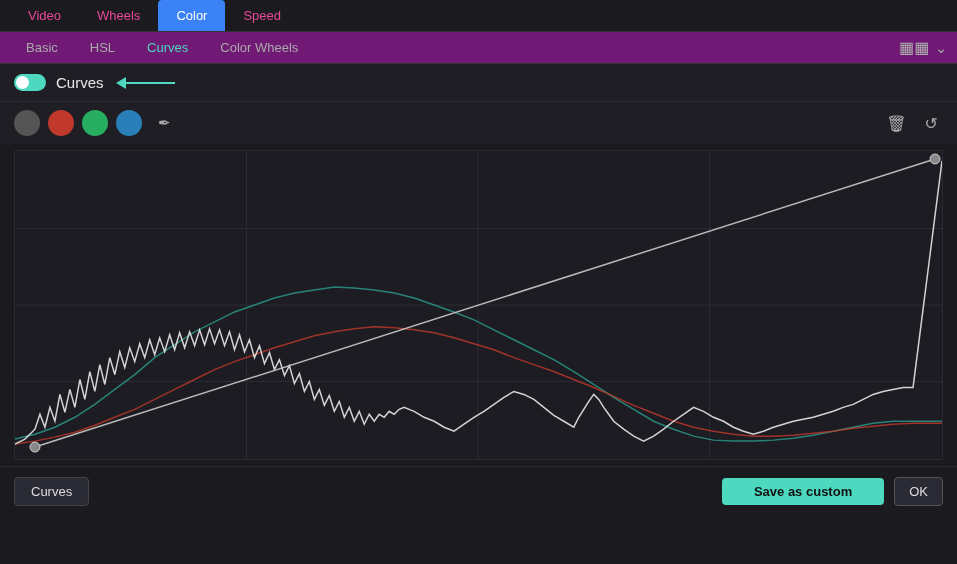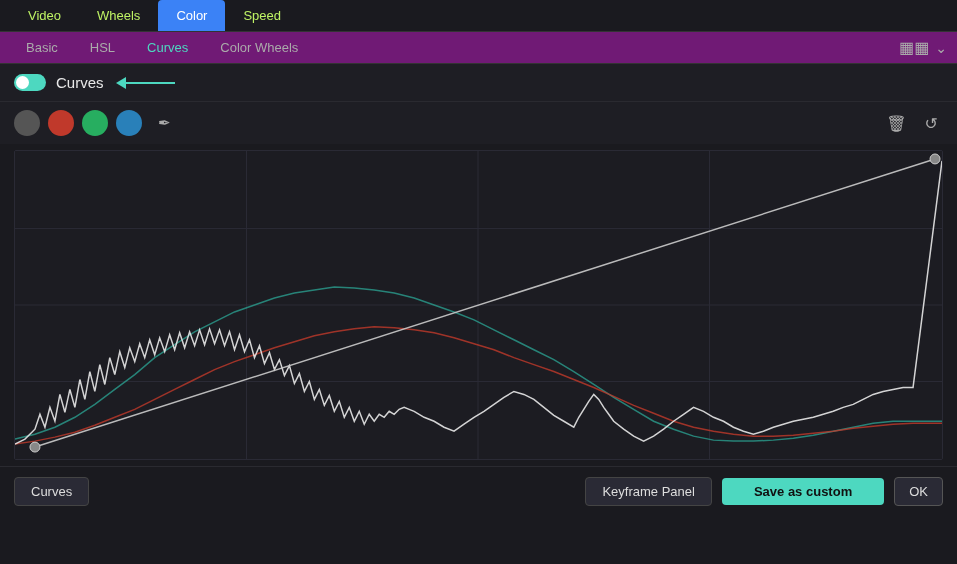--- a/index.html
+++ b/index.html
@@ -16,21 +16,21 @@
     
     .top-tabs {
       display: flex;
       background: #1a1a1f;
       padding: 0 10px;
       border-bottom: 1px solid #333;
     }
     .top-tab {
       padding: 8px 18px;
       cursor: pointer;
-      color: #bef264;
+      color: #ec4899;
       font-size: 13px;
     }
     .top-tab.active {
       color: #fff;
       background: #3b82f6;
       border-radius: 4px 4px 0 0;
     }
 
     
     .sub-tabs {
@@ -318,17 +318,16 @@
 
     <circle cx="20" cy="298" r="5" fill="#888" stroke="#ccc" stroke-width="1"></circle>
 
     <circle cx="922" cy="8" r="5" fill="#888" stroke="#ccc" stroke-width="1"></circle>
   </svg>
 </div>
 
 <div class="bottom-bar">
   <button class="reset-btn">Curves</button>
   <div class="bottom-bar-right">
-    <button class="keyframe-btn">Keyframe Panel</button>
     <button class="save-custom-btn">Save as custom</button>
     <button class="ok-btn">OK</button>
   </div>
 </div>
 
 </body></html>

